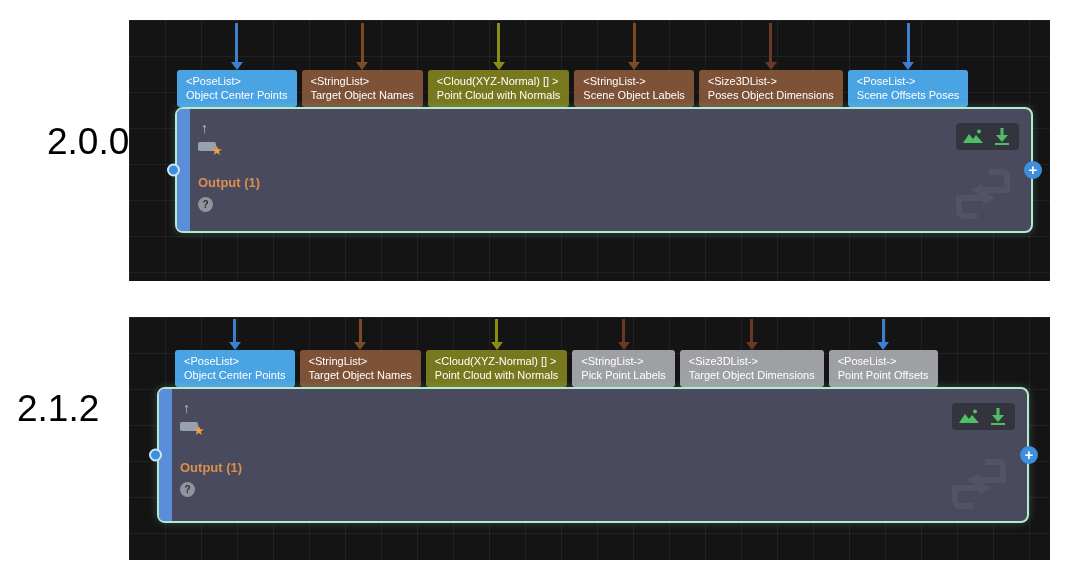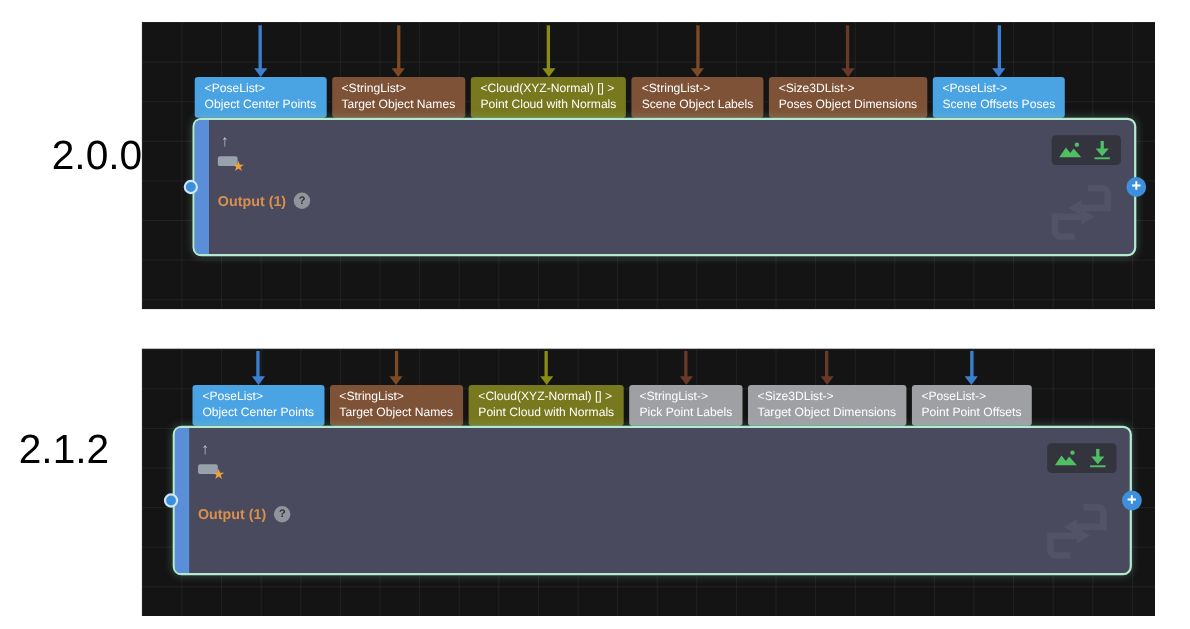--- a/index.html
+++ b/index.html
@@ -55,21 +55,21 @@
                 width:18px; height:18px; color:#fff; font-size:15px; font-weight:bold;
                 text-align:center; line-height:17px; }
 
   .node-icon { position:absolute; left:21px; top:15px; width:36px; height:32px; }
   .ni-tray { position:absolute; left:0; bottom:5px; width:18px; height:9px;
              background:#98a2ac; border-radius:2px; }
   .ni-arrow { position:absolute; left:3px; top:-4px; font-size:14px; font-weight:bold; color:#bcc6cf; }
   .ni-star { position:absolute; left:13px; bottom:-2px; font-size:13px; color:#f0a23c; }
 
   .node-title-row { position:absolute; left:21px; top:calc(50% + 5px);
-                    display:flex; gap:7px; }
+                    display:flex; gap:7px;flex-direction:column; }
   .node-title { color:#db8f4c; font-size:13px; font-weight:bold; }
   .help-badge { width:15px; height:15px; border-radius:50%; background:#93939b;
                 color:#2e2e38; font-size:10px; font-weight:bold;
                 display:flex; align-items:center; justify-content:center; }
 
   .node-actions { position:absolute; top:14px; right:12px; display:flex; gap:7px;
                   background:#34343f; border-radius:4px; padding:4px 6px; }
   .action { width:22px; height:19px; display:flex; align-items:center; justify-content:center; }
 
   .watermark { position:absolute; right:16px; bottom:4px; opacity:0.45; }

